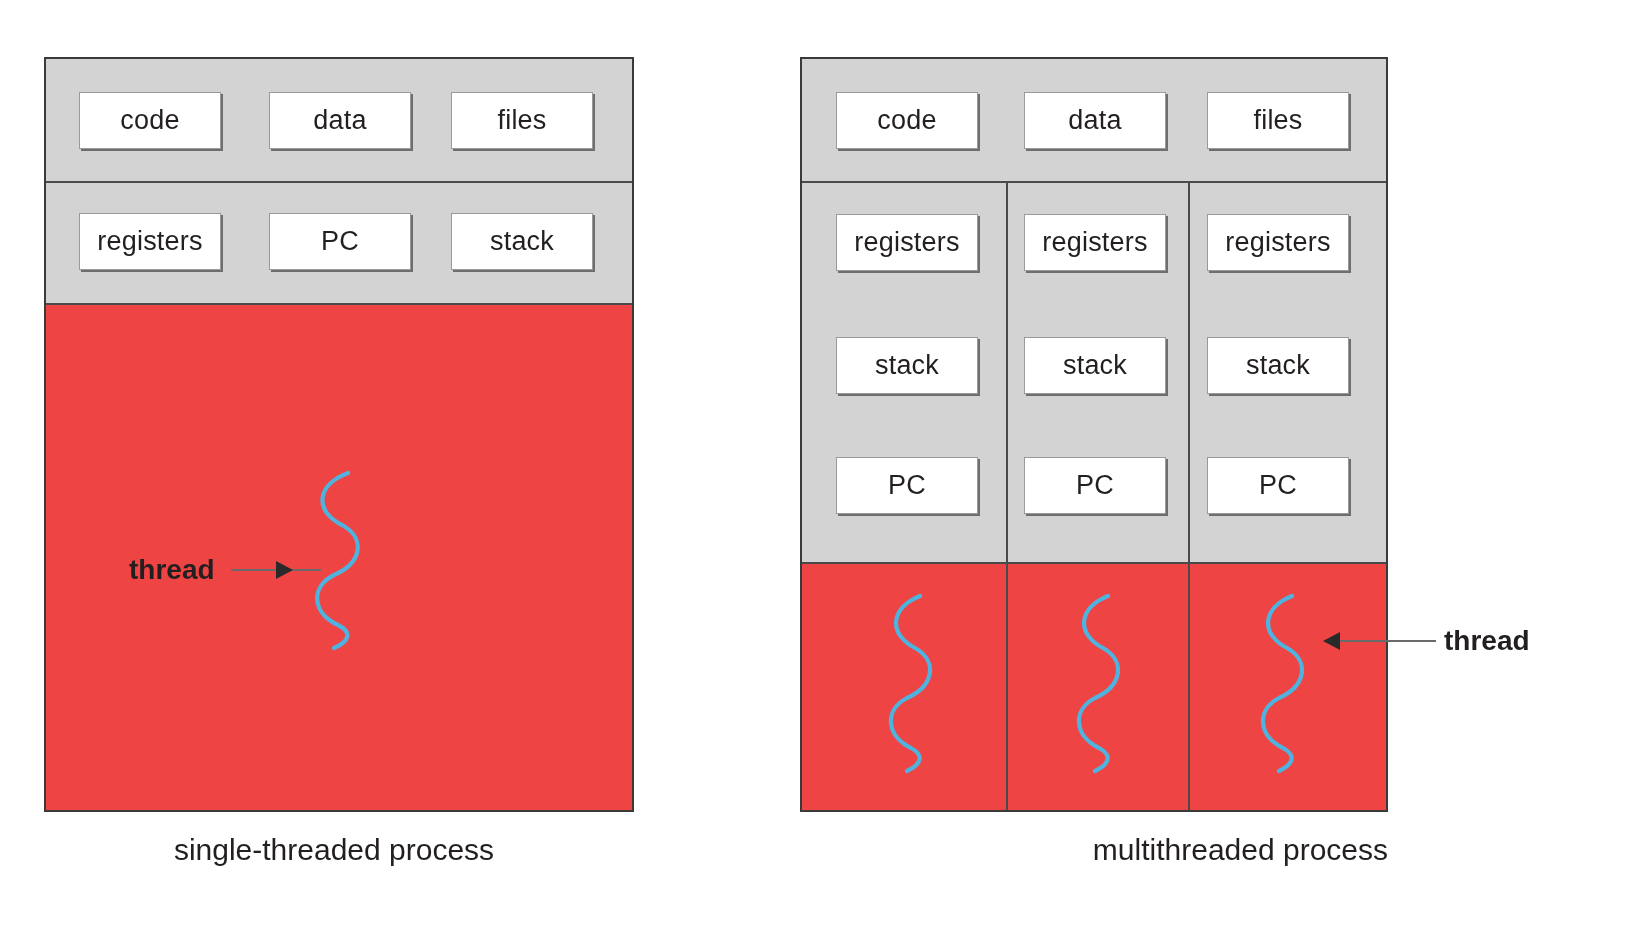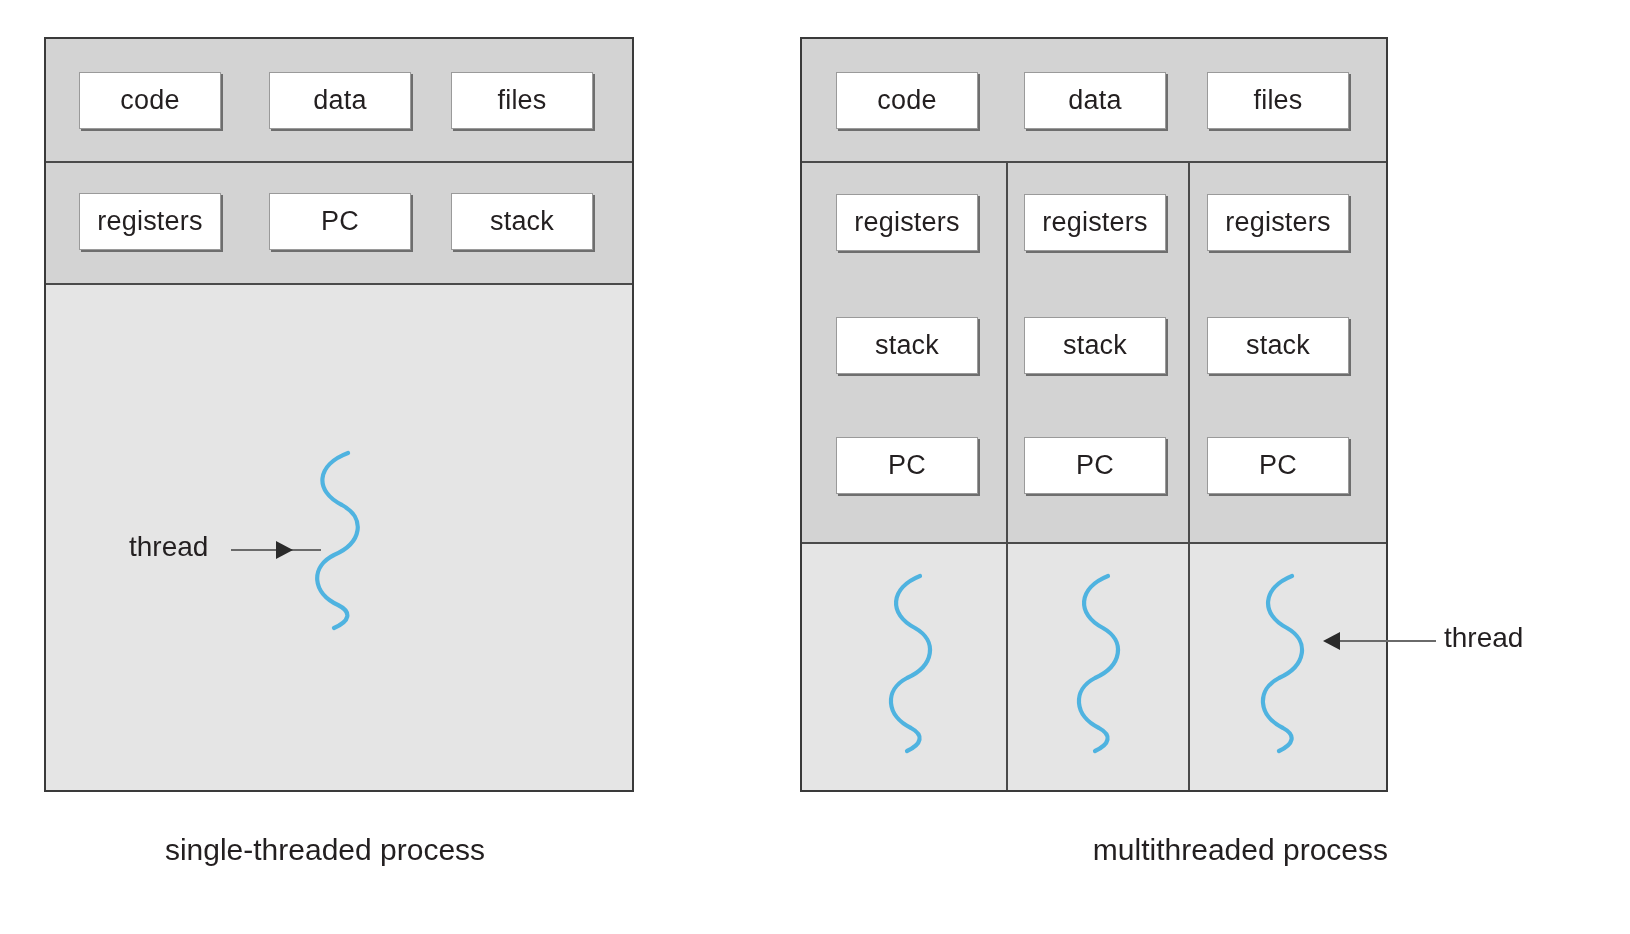--- a/index.html
+++ b/index.html
@@ -20,21 +20,22 @@
   .figure {
     position: absolute;
     inset: 0;
   }
 
   
   .panel {
     position: absolute;
     box-sizing: border-box;
     border: 2px solid #3a3a3a;
-    background: #e5e5e5;
+    background: #ef4444;
+    margin-top: 20px;
   }
 
   .shared-band {
     position: absolute;
     left: 0;
     right: 0;
     background: #d3d3d3;
     box-sizing: border-box;
   }
 
@@ -78,23 +79,25 @@
     fill: none;
     stroke: #4fb3e0;
     stroke-width: 4.2;
     stroke-linecap: round;
   }
 
   
   .annot {
     position: absolute;
     display: flex;
+    align-items: center;
     font-size: 28px;
     color: #231f20;
     white-space: nowrap;
+    font-weight: bold;
   }
   .annot .txt { line-height: 1; }
 
   .arrow-line {
     position: absolute;
     height: 2px;
     background: #6a6a6a;
   }
   .arrow-head {
     position: absolute;
@@ -151,21 +154,21 @@
       <path d="M40 2 C 8 14, 6 40, 34 54 C 58 67, 54 92, 26 104 C 2 116, 4 142, 30 154 C 44 161, 42 170, 26 177"></path>
     </svg>
 
     <div class="annot" style="left:83px; top:494px; height:34px;">
       <span class="txt">thread</span>
     </div>
     <div class="arrow-line" style="left:185px; top:510px; width:90px;"></div>
     <div class="arrow-head right" style="left:230px; top:502px;"></div>
   </div>
 
-  <div class="caption" style="left:30px; top:833px; width:590px;">
+  <div class="caption" style="left:39px; top:833px; width:590px;">
     <span>single-threaded process</span>
   </div>
 
   <div class="panel" style="left:800px; top:37px; width:588px; height:755px;">
 
     <div class="shared-band" style="top:0; height:122px;"></div>
     <div class="band-sep" style="top:122px;"></div>
 
     <div class="shared-band" style="top:124px; height:379px;"></div>
     <div class="band-sep" style="top:503px;"></div>

